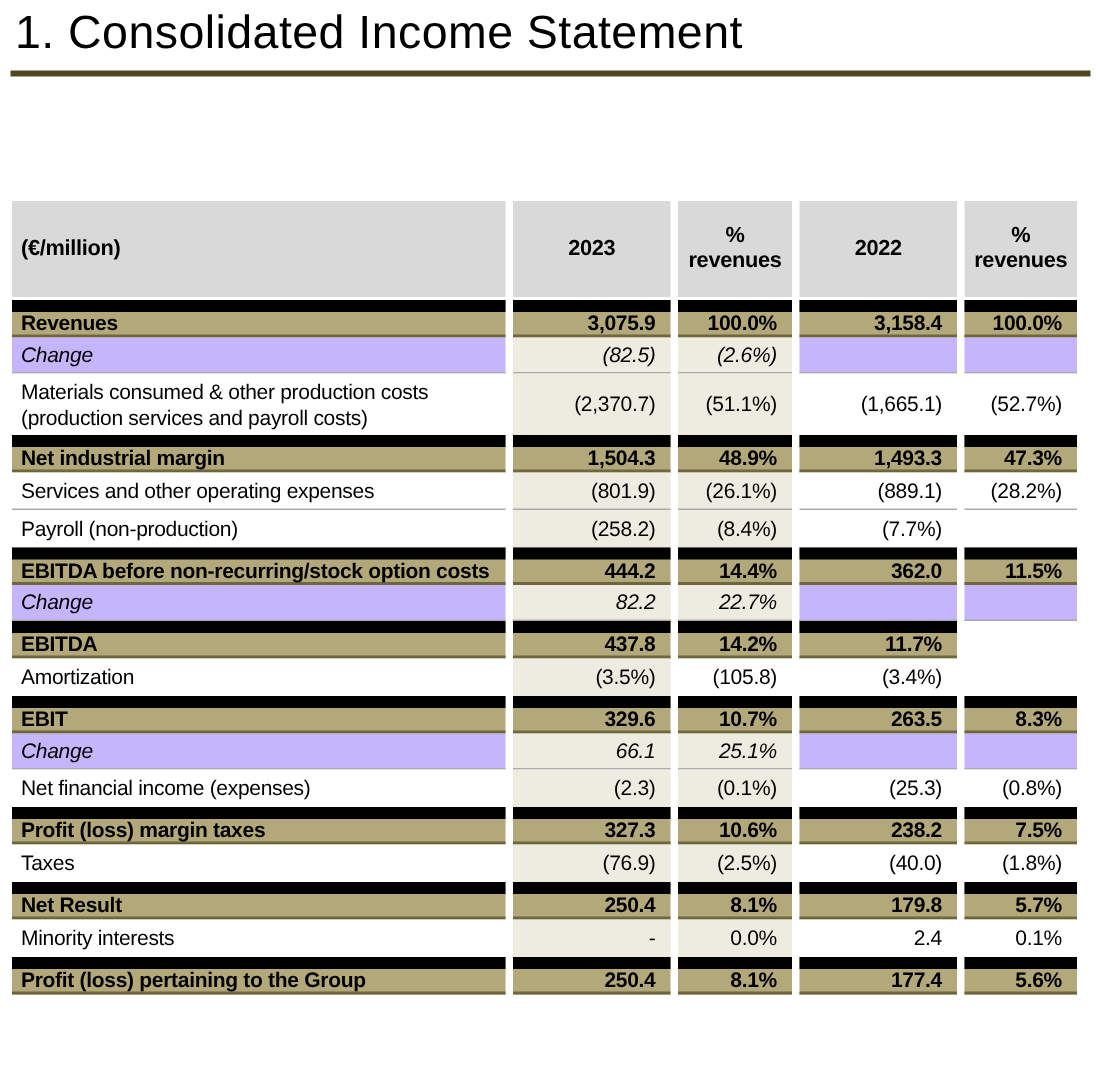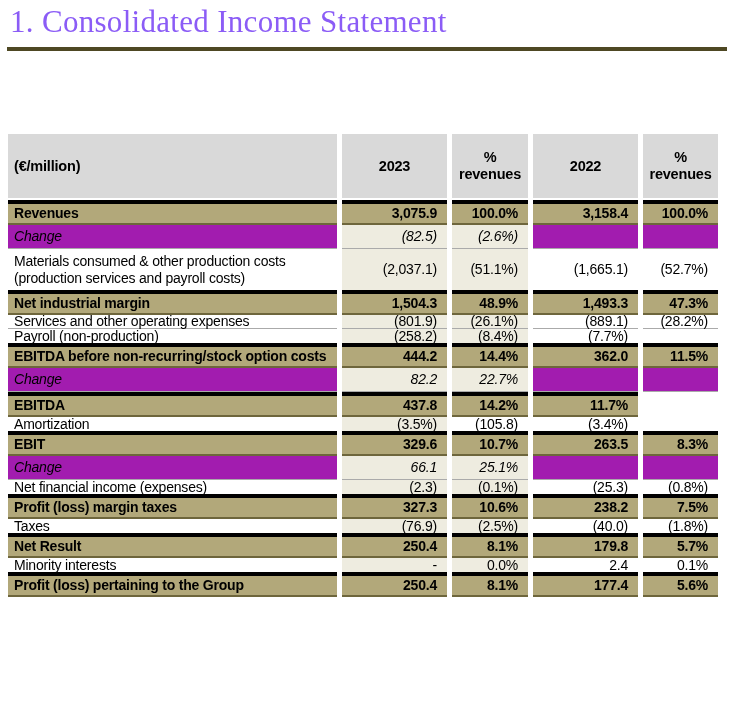--- a/index.html
+++ b/index.html
@@ -4,22 +4,22 @@
 <style>
   * { margin:0; padding:0; box-sizing:border-box; }
   html,body { background:#ffffff; }
   body {
     width:733px; height:715px; position:relative; overflow:hidden;
     font-family:"Liberation Sans","DejaVu Sans",sans-serif;
     color:#000;
   }
   .page-title {
     position:absolute; left:10px; top:4px;
-    font-family:Liberation Serif, serif;
-    font-size:31px; font-weight:400; color:#8b5cf6; letter-spacing:0.3px;
+    font-family:Liberation Sans, sans-serif;
+    font-size:31px; font-weight:400; color:#000000; letter-spacing:0.3px;
     white-space:nowrap;
   }
   .title-rule {
     position:absolute; left:7px; top:47px; width:720px; height:4px;
     background:#4e4823;
   }
   .statement-table {
     position:absolute; left:8px; top:134px; width:710px;
   }
   .row {
@@ -33,26 +33,26 @@
   }
   .lbl { justify-content:flex-start; padding-left:6px; padding-right:4px; text-align:left; }
   .num { justify-content:flex-end; padding-right:10px; text-align:right; }
   
   .hdr { margin-bottom:2px; }
   .hdr .cell { background:#d9d9d9; height:64px; font-weight:700; font-size:14.5px; }
   .hdr .num { justify-content:center; text-align:center; padding:0 6px; }
   
   .tan .cell {
     background:#b2a87a; font-weight:700; height:25px;
-    border-top:4px solid #000000; border-bottom:2px solid #6e663c;
-  }
-  
-  .plain .cell { background:#ffffff; height:14px; border-bottom:1px solid #aaaaaa; }
-  
-  .chg .cell { background:#a21caf; font-style:italic; height:24px; border-bottom:1px solid #aaaaaa; }
+    border-top:8px solid #000000; border-bottom:2px solid #6e663c;
+  }
+  
+  .plain .cell { background:#ffffff; height:25px; border-bottom:1px solid #aaaaaa; }
+  
+  .chg .cell { background:#c4b5fd; font-style:italic; height:24px; border-bottom:1px solid #aaaaaa; }
   
   .nob .cell { border-bottom:none; }
   
   .tall .cell { height:41px; }
   
   .bg23 { background:#eeece0 !important; }
 </style>
 </head>
 <body>
 
@@ -80,21 +80,21 @@
   <div class="row chg">
     <div class="cell lbl">Change</div>
     <div class="cell num bg23">(82.5)</div>
     <div class="cell num bg23">(2.6%)</div>
     <div class="cell num"></div>
     <div class="cell num"></div>
   </div>
 
   <div class="row plain tall nob">
     <div class="cell lbl">Materials consumed &amp; other production costs (production services and payroll costs)</div>
-    <div class="cell num bg23">(2,037.1)</div>
+    <div class="cell num bg23">(2,370.7)</div>
     <div class="cell num bg23">(51.1%)</div>
     <div class="cell num">(1,665.1)</div>
     <div class="cell num">(52.7%)</div>
   </div>
 
   <div class="row tan">
     <div class="cell lbl">Net industrial margin</div>
     <div class="cell num">1,504.3</div>
     <div class="cell num">48.9%</div>
     <div class="cell num">1,493.3</div>

